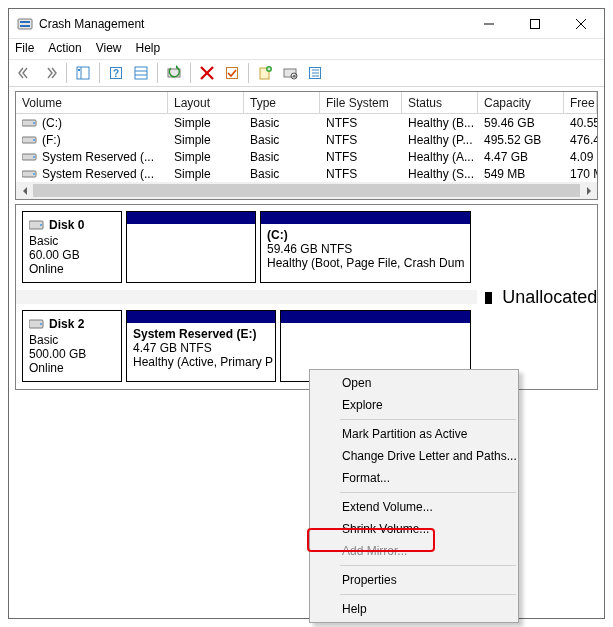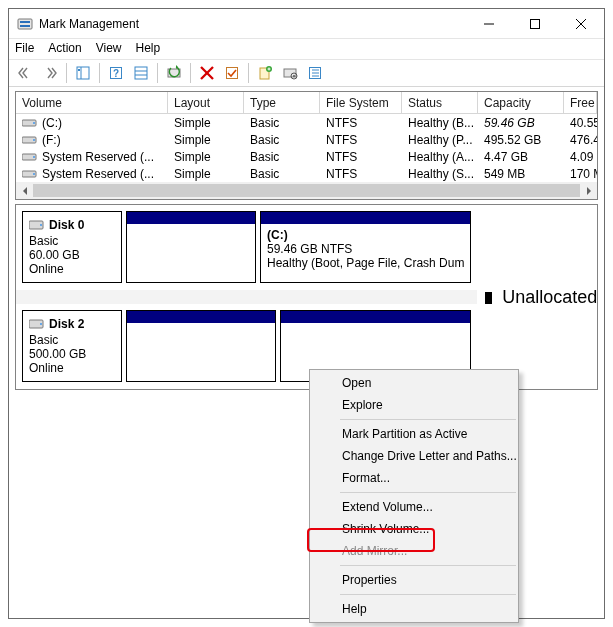--- a/index.html
+++ b/index.html
@@ -56,21 +56,21 @@
 <div class="window">
 
   <div class="titlebar">
     <span class="app-icon">
       <svg width="16" height="16" viewBox="0 0 16 16">
         <rect x="1" y="3" width="14" height="10" rx="1" fill="#e6e6e6" stroke="#7a7a7a"></rect>
         <rect x="3" y="9" width="10" height="2" fill="#2a6fbb"></rect>
         <rect x="3" y="5" width="10" height="2" fill="#2a6fbb"></rect>
       </svg>
     </span>
-    <span class="title">Mark Management</span>
+    <span class="title">Crash Management</span>
     <div class="win-btn">
       <svg width="10" height="10">
             <line x1="0" y1="5" x2="10" y2="5" stroke="#000" stroke-width="1"></line>
           </svg>
     </div>
     <div class="win-btn">
       <svg width="10" height="10">
             <rect x="0.5" y="0.5" width="9" height="9" fill="none" stroke="#000"></rect>
           </svg>
     </div>
@@ -188,21 +188,21 @@
                     <rect x="0" y="2" width="14" height="6" rx="1" fill="#d9d9d9" stroke="#7a7a7a"></rect>
                     <rect x="11" y="4" width="2" height="2" fill="#6aa8e6"></rect>
                   </svg>
                 </span>
                 <span>(C:)</span>
               </div>
               <div class="cell" style="width: 76px;">Simple</div>
               <div class="cell" style="width: 76px;">Basic</div>
               <div class="cell" style="width: 82px;">NTFS</div>
               <div class="cell" style="width: 76px; text-align: right;">Healthy (B...</div>
-              <div class="cell" style="width: 86px; font-style: italic;">59.46 GB</div>
+              <div class="cell" style="width: 86px;">59.46 GB</div>
               <div class="cell" style="flex: 1 1 0%;">40.55 GB</div>
             </div>
             <div class="row">
               <div class="cell" style="width: 152px;">
                 <span class="disk-icon">
                   <svg width="16" height="10" viewBox="0 0 16 10">
                     <rect x="0" y="2" width="14" height="6" rx="1" fill="#d9d9d9" stroke="#7a7a7a"></rect>
                     <rect x="11" y="4" width="2" height="2" fill="#6aa8e6"></rect>
                   </svg>
                 </span>
@@ -308,20 +308,25 @@
                   </span>
                   <span>Disk 2</span>
                 </div>
                 <div>Basic</div>
                 <div>500.00 GB</div>
                 <div>Online</div>
               </div>
               <div class="partitions">
                 <div class="part" style="flex: 0 0 150px;">
                   <div class="stripe"></div>
+                  <div class="ptxt">
+                    <div class="pname">System Reserved  (E:)</div>
+                    <div>4.47 GB NTFS</div>
+                    <div>Healthy (Active, Primary P</div>
+                  </div>
                 </div>
                 <div class="part">
                   <div class="stripe"></div>
                   <div class="ptxt">
                     <div class="pname"></div>
                     <div></div>
                     <div></div>
                   </div>
                 </div>
               </div>

